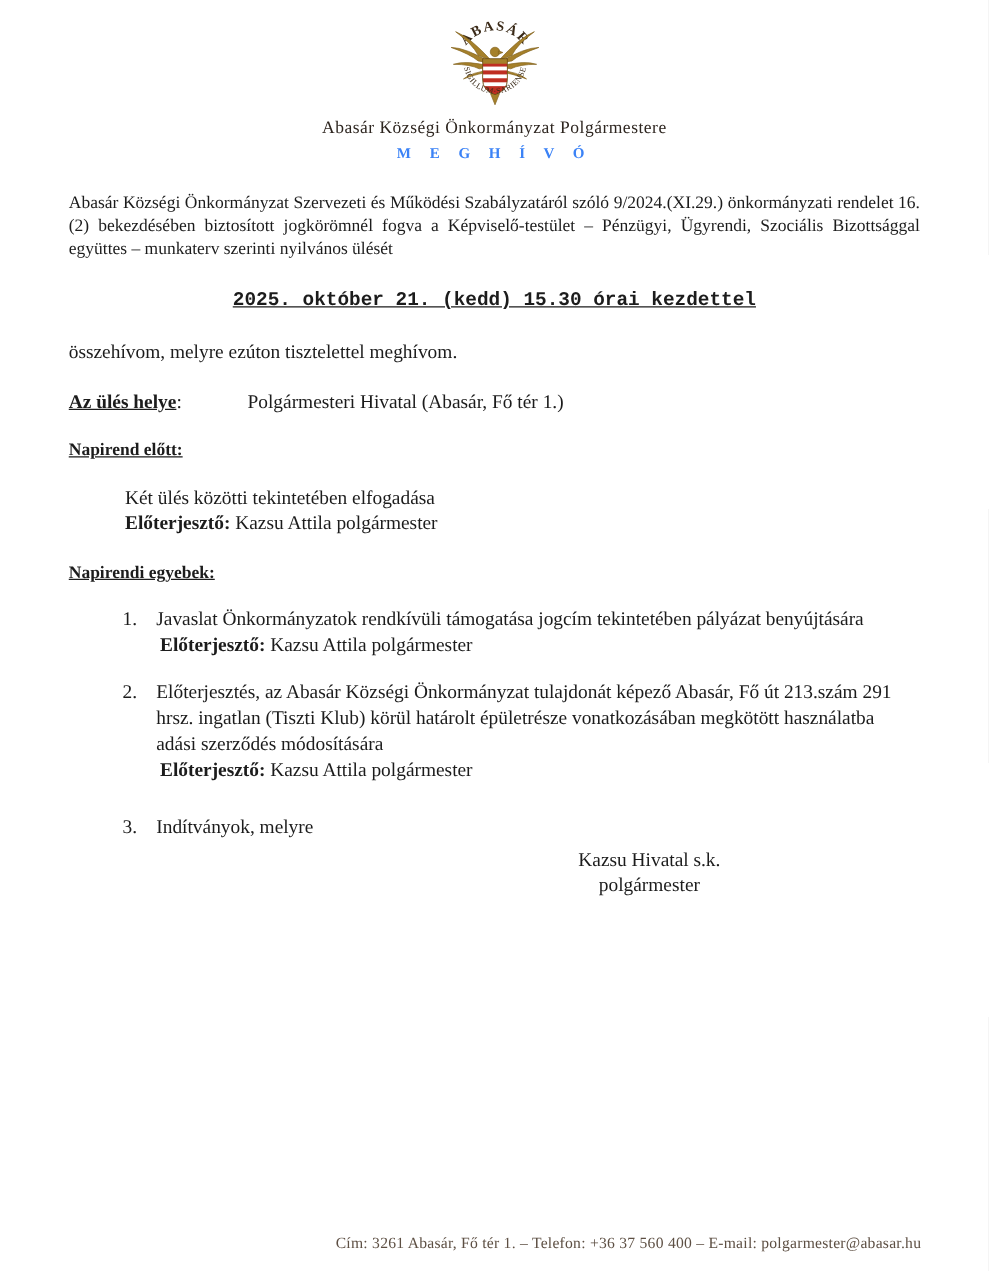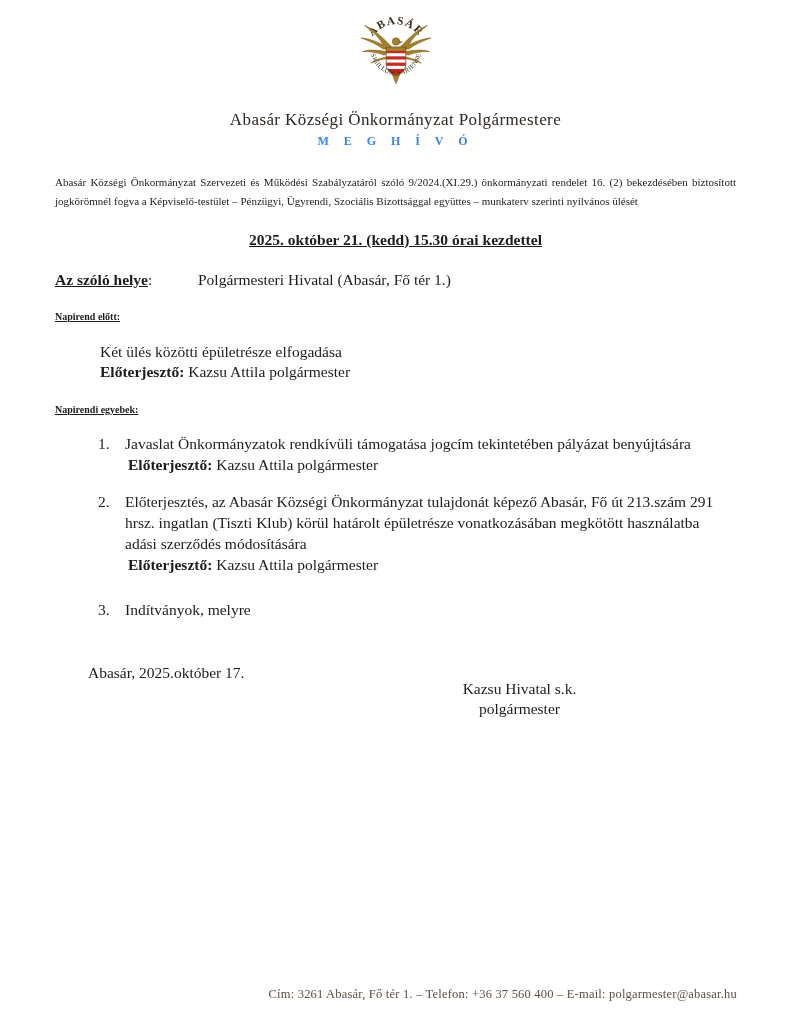--- a/index.html
+++ b/index.html
@@ -13,61 +13,62 @@
     overflow:hidden;
   }
   .content{padding:0 55px;}
   .logo-wrap{
     width:100%;
     padding-top:10px;
     display:flex;justify-content:center;
   }
   .org-title{
     text-align:center;
-    font-size:17px;
+    font-size:14px;
     letter-spacing:0.4px;
     color:#2e2620;
-    margin-top:18px;
+    margin-top:3px;
   }
   .doc-title{
     text-align:center;
     font-weight:bold;
     font-size:12px;
     letter-spacing:6px;
     margin-top:4px;
     color:#3b82f6;
   }
   .intro-par{
     margin-top:24px;
-    font-size:11px;
+    font-size:14px;
     line-height:18.5px;
     text-align:justify;
   }
   .datetime-line{
     margin-top:21px;
     text-align:center;
     font-weight:bold;
     font-size:15.5px;
+    font-family:Liberation Mono, monospace;
   }
   .datetime-line span{text-decoration:underline;}
   .convene-line{
     margin-top:24px;
     font-size:15.5px;
   }
   .location-row{
     margin-top:22px;
     font-size:15.5px;
     display:flex;
   }
   .location-label-wrap{width:143px;}
   .location-label{font-weight:bold;text-decoration:underline;}
   .location-colon{font-weight:normal;}
   .section-heading{
     margin-top:22px;
-    font-size:10px;
+    font-size:14px;
     font-weight:bold;
     text-decoration:underline;
   }
   .pre-agenda-block{
     margin-top:20px;
     padding-left:45px;
     font-size:15.5px;
     line-height:20px;
   }
   .bold{font-weight:bold;}
@@ -163,29 +164,30 @@
   <div class="doc-title">M E G H Í V Ó</div>
 
   <div class="content">
 
     <p class="intro-par">Abasár Községi Önkormányzat Szervezeti és Működési Szabályzatáról szóló 9/2024.(XI.29.) önkormányzati rendelet 16. (2) bekezdésében biztosított jogkörömnél fogva a Képviselő-testület – Pénzügyi, Ügyrendi, Szociális Bizottsággal együttes – munkaterv szerinti nyilvános ülését</p>
 
     <div class="datetime-line">
       <span>2025. október 21. (kedd) 15.30 órai kezdettel</span>
     </div>
 
+    <div class="convene-line">összehívom, melyre ezúton tisztelettel meghívom.</div>
 
     <div class="location-row">
-      <span class="location-label-wrap"><span class="location-label">Az szóló helye</span><span class="location-colon">:</span></span>
+      <span class="location-label-wrap"><span class="location-label">Az ülés helye</span><span class="location-colon">:</span></span>
       <span>Polgármesteri Hivatal (Abasár, Fő tér 1.)</span>
     </div>
 
     <div class="section-heading">Napirend előtt:</div>
     <div class="pre-agenda-block">
-      <div>Két ülés közötti épületrésze elfogadása</div>
+      <div>Két ülés közötti tekintetében elfogadása</div>
       <div>
         <span class="bold">Előterjesztő:</span>
         <span>Kazsu Attila polgármester</span>
       </div>
     </div>
 
     <div class="section-heading">Napirendi egyebek:</div>
 
     <div class="agenda-list">
 
@@ -213,21 +215,20 @@
 
       <div class="agenda-item" style="margin-top:24px;">
         <span class="num">3.</span>
         <span class="body">
           <span>Indítványok, melyre</span>
         </span>
       </div>
 
     </div>
 
-    <div class="closing-date">Abasár, 2025.október 17.</div>
   </div>
 
   <div class="signature-block">
     <div>Kazsu Hivatal s.k.</div>
     <div>polgármester</div>
   </div>
 
   <div class="footer-line">Cím: 3261 Abasár, Fő tér 1. – Telefon: +36 37 560 400 – E-mail: polgarmester@abasar.hu</div>
 
 </div>

